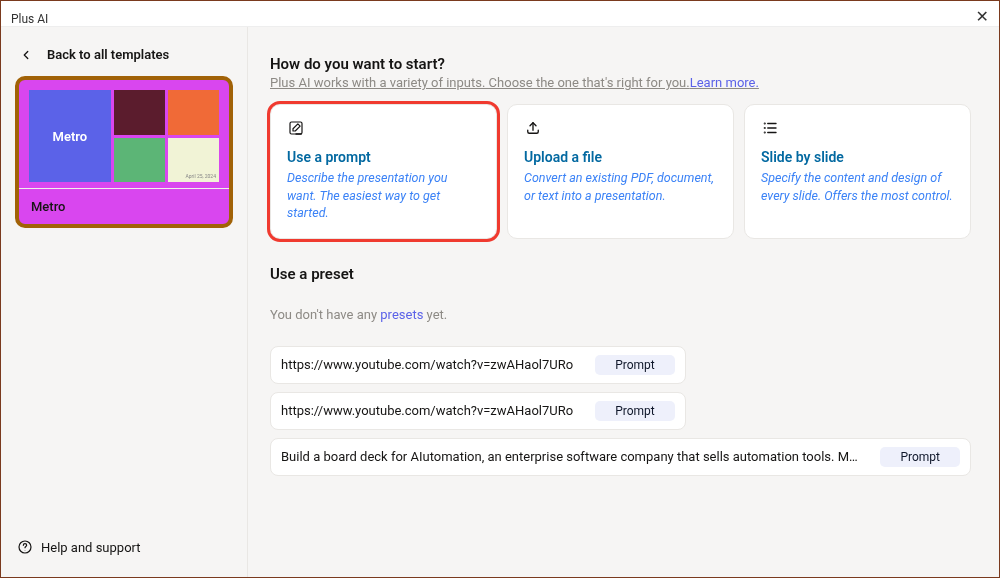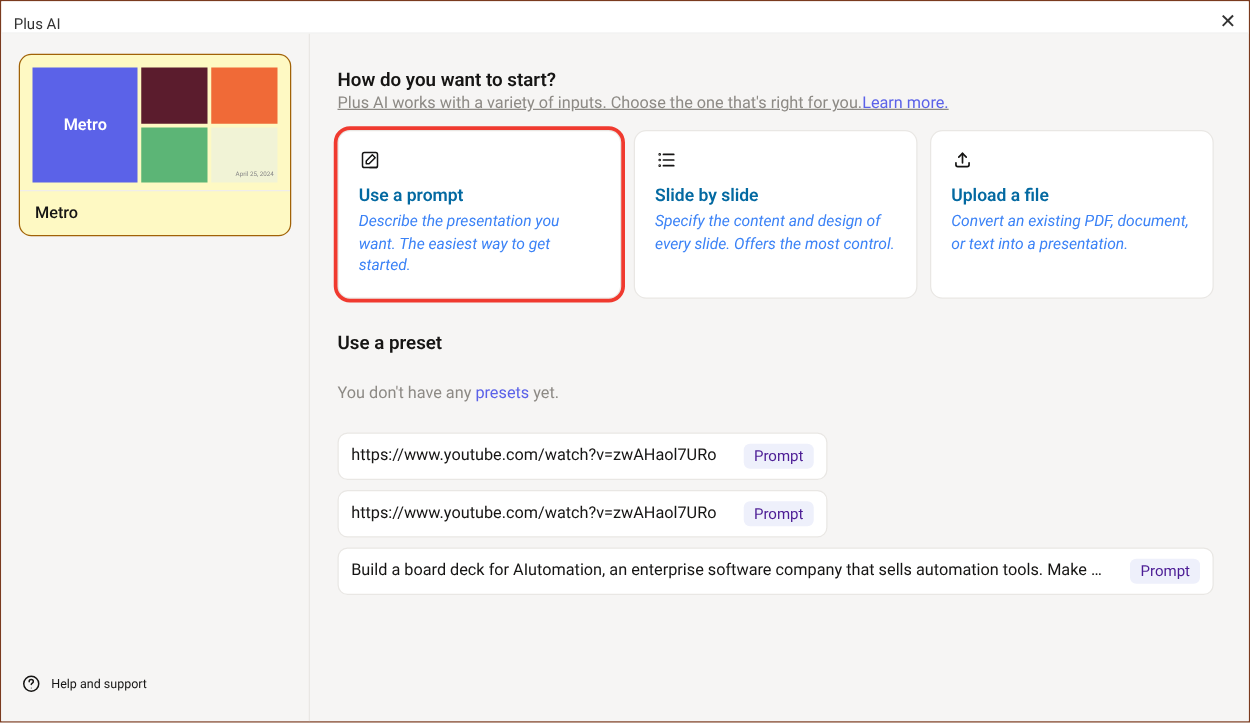--- a/index.html
+++ b/index.html
@@ -41,22 +41,22 @@
   align-items: center;
   gap: 14px;
   font-size: 13px;
   font-weight: 600;
   color: #161514;
   cursor: pointer;
   padding: 4px 2px 14px 4px;
 }
 .back-link svg { width: 14px; height: 14px; stroke: #161514; }
 .template-card {
-  background: #fef9c3;
-  border: 1px solid #a16207;
+  background: #d946ef;
+  border: 4px solid #a16207;
   border-radius: 10px;
   overflow: hidden;
 }
 .thumb {
   position: relative;
   padding: 10px 10px 6px 10px;
   display: grid;
   grid-template-columns: 1.6fr 1fr 1fr;
   grid-template-rows: 1fr 1fr;
   gap: 3px;
@@ -72,21 +72,21 @@
   font-size: 13px;
   font-weight: 500;
   color: #161514;
   border-top: 1px solid #f0eeeb;
 }
 .help {
   margin-top: auto;
   display: flex;
   align-items: center;
   gap: 8px;
-  font-size: 10px;
+  font-size: 13px;
   color: #161514;
   padding: 6px 2px;
   cursor: pointer;
 }
 .help svg { width: 16px; height: 16px; stroke: #161514; fill: none; }
 .main {
   flex: 1;
   padding: 28px 28px 20px 22px;
   overflow-y: auto;
 }
@@ -143,39 +143,45 @@
   gap: 22px;
   font-size: 13px;
   color: #161514;
   cursor: pointer;
 }
 .prompt-row .txt { white-space: nowrap; overflow: hidden; text-overflow: ellipsis; flex: 0 1 auto; }
 .prompt-row.long { width: 100%; }
 .prompt-row.long .txt { flex: 1; }
 .badge {
   background: #eef0fb;
-  color: #4c1d95;
+  color: #0f172a;
   font-size: 12px;
-  padding: 3px 8px;
+  padding: 3px 20px;
   border-radius: 5px;
   flex: 0 0 auto;
 }
 .prompt-row:not(.long) { width: fit-content; max-width: 100%; }
 </style>
 </head>
 <body>
 
 <div class="titlebar">
   <span>Plus AI</span>
   <span class="close">✕</span>
 </div>
 
 <div class="shell">
 
   <aside class="sidebar">
+    <div class="back-link">
+      <svg viewBox="0 0 24 24" fill="none" stroke-width="2.2" stroke-linecap="round" stroke-linejoin="round">
+          <polyline points="15 18 9 12 15 6"></polyline>
+        </svg>
+      <span>Back to all templates</span>
+    </div>
 
     <div class="template-card">
       <div class="thumb">
         <div class="b1">Metro</div>
         <div class="b2"></div>
         <div class="b3"></div>
         <div class="b4"></div>
         <div class="b5">April 25, 2024</div>
       </div>
       <div class="template-name">Metro</div>
@@ -201,42 +207,42 @@
     <div class="cards">
 
     <div class="card highlight">
           <div class="icon-wrap"><svg viewBox="0 0 24 24" stroke-linecap="round" stroke-linejoin="round">
               <path d="M12 20h7"></path>
               <rect x="4" y="4" width="16" height="16" rx="2" stroke-width="1.6"></rect>
               <path d="M14.5 6.5l3 3L11 16H8v-3l6.5-6.5z" stroke-width="1.6"></path>
             </svg></div>
           <h3>Use a prompt</h3>
           <p>Describe the presentation you want. The easiest way to get started.</p>
+        </div>
+        <div class="card">
+          <div class="icon-wrap"><svg viewBox="0 0 24 24" stroke-linecap="round" stroke-linejoin="round" stroke-width="1.8">
+              <path d="M12 15V5"></path>
+              <path d="M8 9l4-4 4 4"></path>
+              <path d="M5 15v2a2 2 0 0 0 2 2h10a2 2 0 0 0 2-2v-2"></path>
+            </svg></div>
+          <h3>Upload a file</h3>
+          <p>Convert an existing PDF, document, or text into a presentation.</p>
         </div>
         <div class="card">
           <div class="icon-wrap"><svg viewBox="0 0 24 24" stroke-linecap="round" stroke-linejoin="round" stroke-width="2">
               <line x1="9" y1="6" x2="20" y2="6"></line>
               <line x1="9" y1="12" x2="20" y2="12"></line>
               <line x1="9" y1="18" x2="20" y2="18"></line>
               <circle cx="5" cy="6" r="0.5"></circle>
               <circle cx="5" cy="12" r="0.5"></circle>
               <circle cx="5" cy="18" r="0.5"></circle>
             </svg></div>
           <h3>Slide by slide</h3>
           <p>Specify the content and design of every slide. Offers the most control.</p>
         </div>
-        <div class="card">
-          <div class="icon-wrap"><svg viewBox="0 0 24 24" stroke-linecap="round" stroke-linejoin="round" stroke-width="1.8">
-              <path d="M12 15V5"></path>
-              <path d="M8 9l4-4 4 4"></path>
-              <path d="M5 15v2a2 2 0 0 0 2 2h10a2 2 0 0 0 2-2v-2"></path>
-            </svg></div>
-          <h3>Upload a file</h3>
-          <p>Convert an existing PDF, document, or text into a presentation.</p>
-        </div>
       </div>
 
     <h3 class="block-title">Use a preset</h3>
     <p class="preset-text">
       <span>You don't have any </span><a href="#">presets</a><span> yet.</span>
     </p>
 
     <div class="prompt-list">
 
     <div class="prompt-row">

